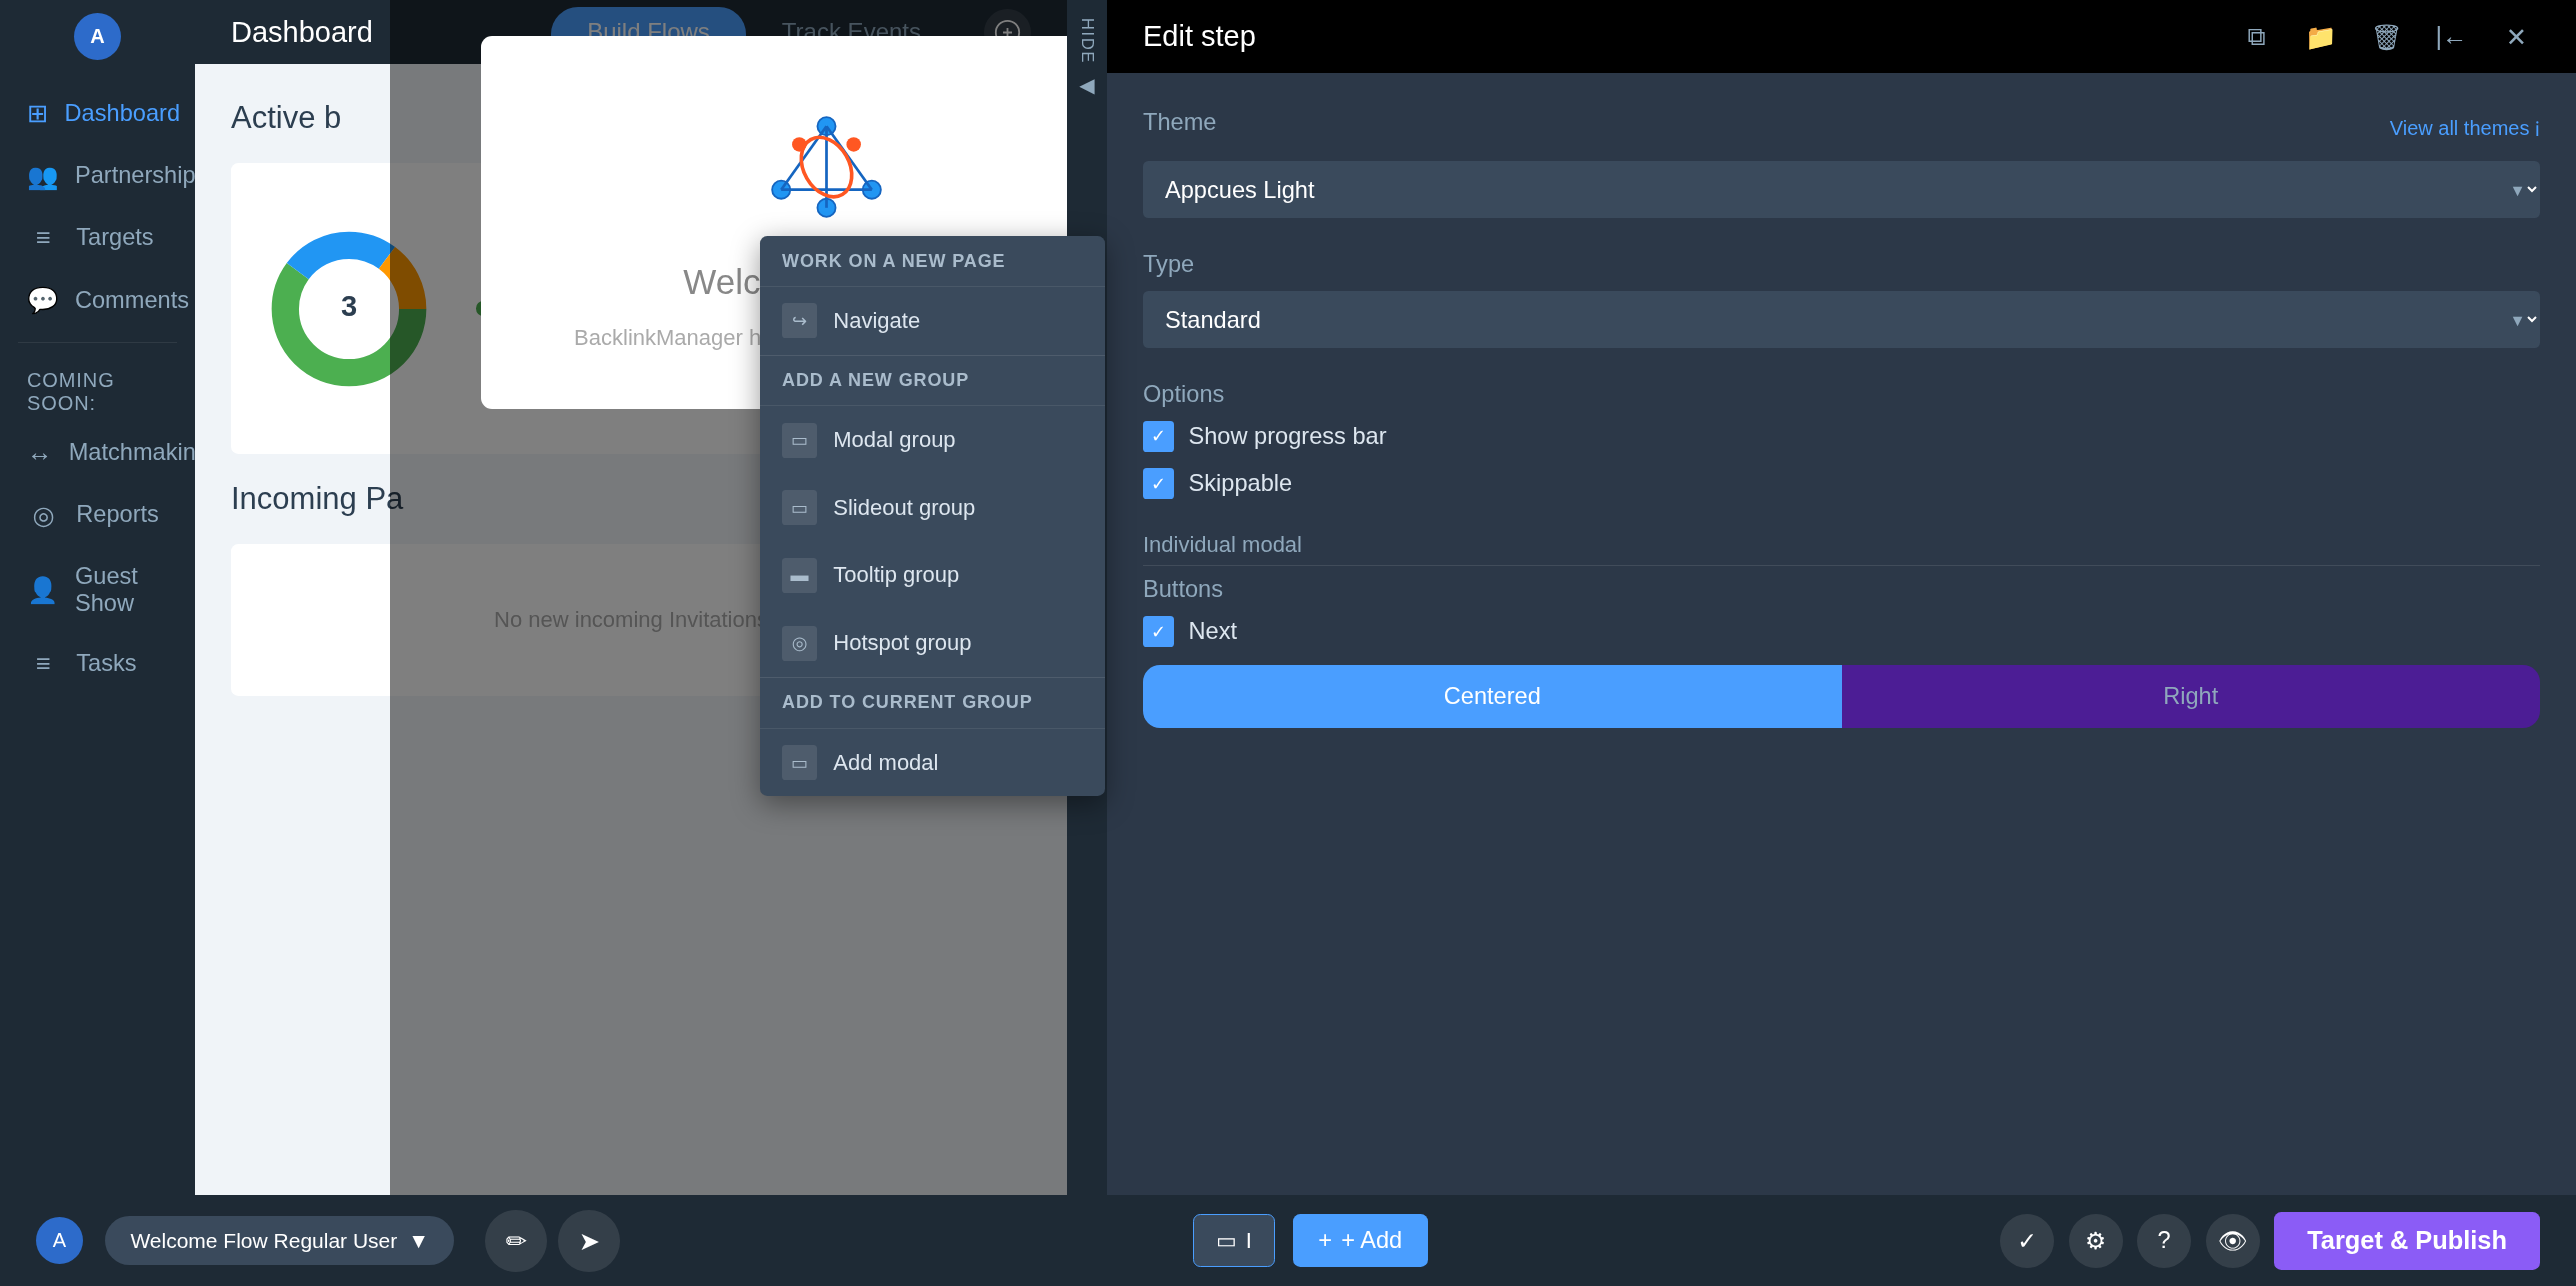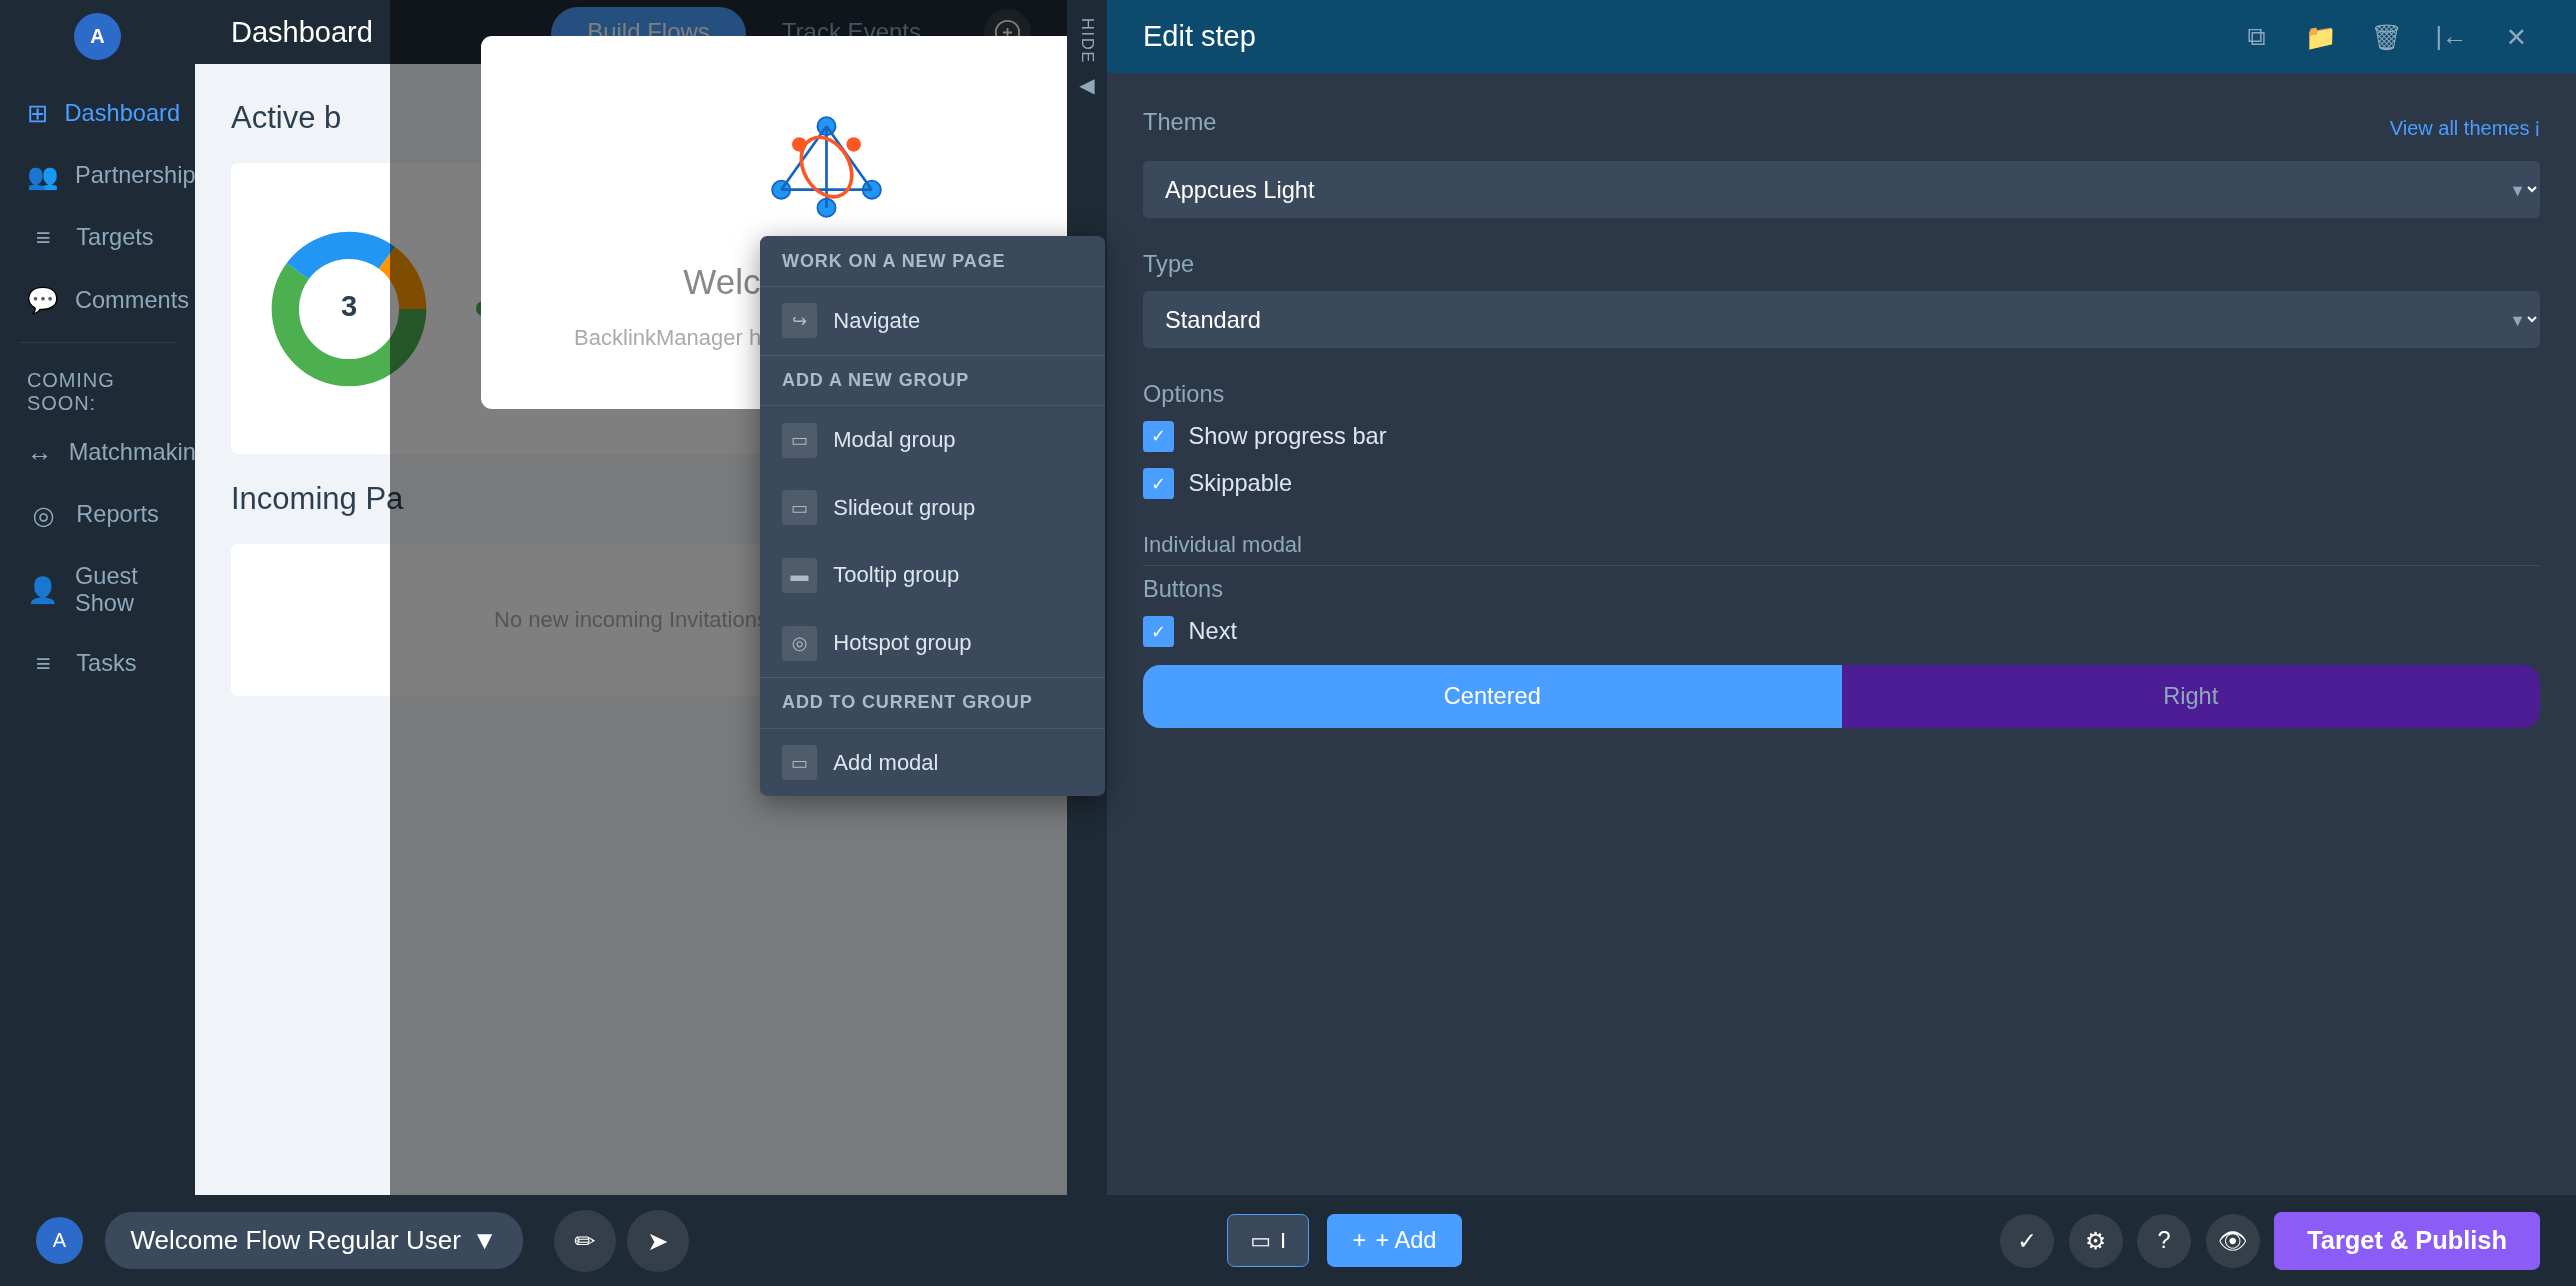--- a/index.html
+++ b/index.html
@@ -214,23 +214,24 @@
     
     .right-panel {
       position: absolute;
       right: 0; top: 0;
       width: 1509px; height: 1286px;
       background: #2c3848;
       display: flex; flex-direction: column;
     }
     .right-panel-header {
       height: 73px;
-      background: #0c4a6e;
+      background: #000000;
       display: flex; align-items: center; padding: 0 36px;
       gap: 18px;
+      text-decoration: underline;
     }
     .right-panel-title {
       color: white;
       font-size: 29px;
       font-weight: 500;
       flex: 1;
     }
     .panel-header-icon {
       width: 47px; height: 47px;
       display: flex; align-items: center; justify-content: center;
@@ -337,21 +338,21 @@
       background: #2d6bca;
       display: flex; align-items: center; justify-content: center;
       color: white;
       font-size: 20px;
     }
     .bottom-flow-name {
       background: #3a4a5c;
       border-radius: 27px;
       padding: 12.7px 25.4px;
       color: white;
-      font-size: 26px;
+      font-size: 21px;
       display: flex; align-items: center; gap: 11px;
       cursor: pointer;
     }
     .bottom-icons {
       display: flex; gap: 11px;
       margin-left: 9px;
     }
     .bottom-icon-btn {
       width: 62px; height: 62px;
       border-radius: 50%;

